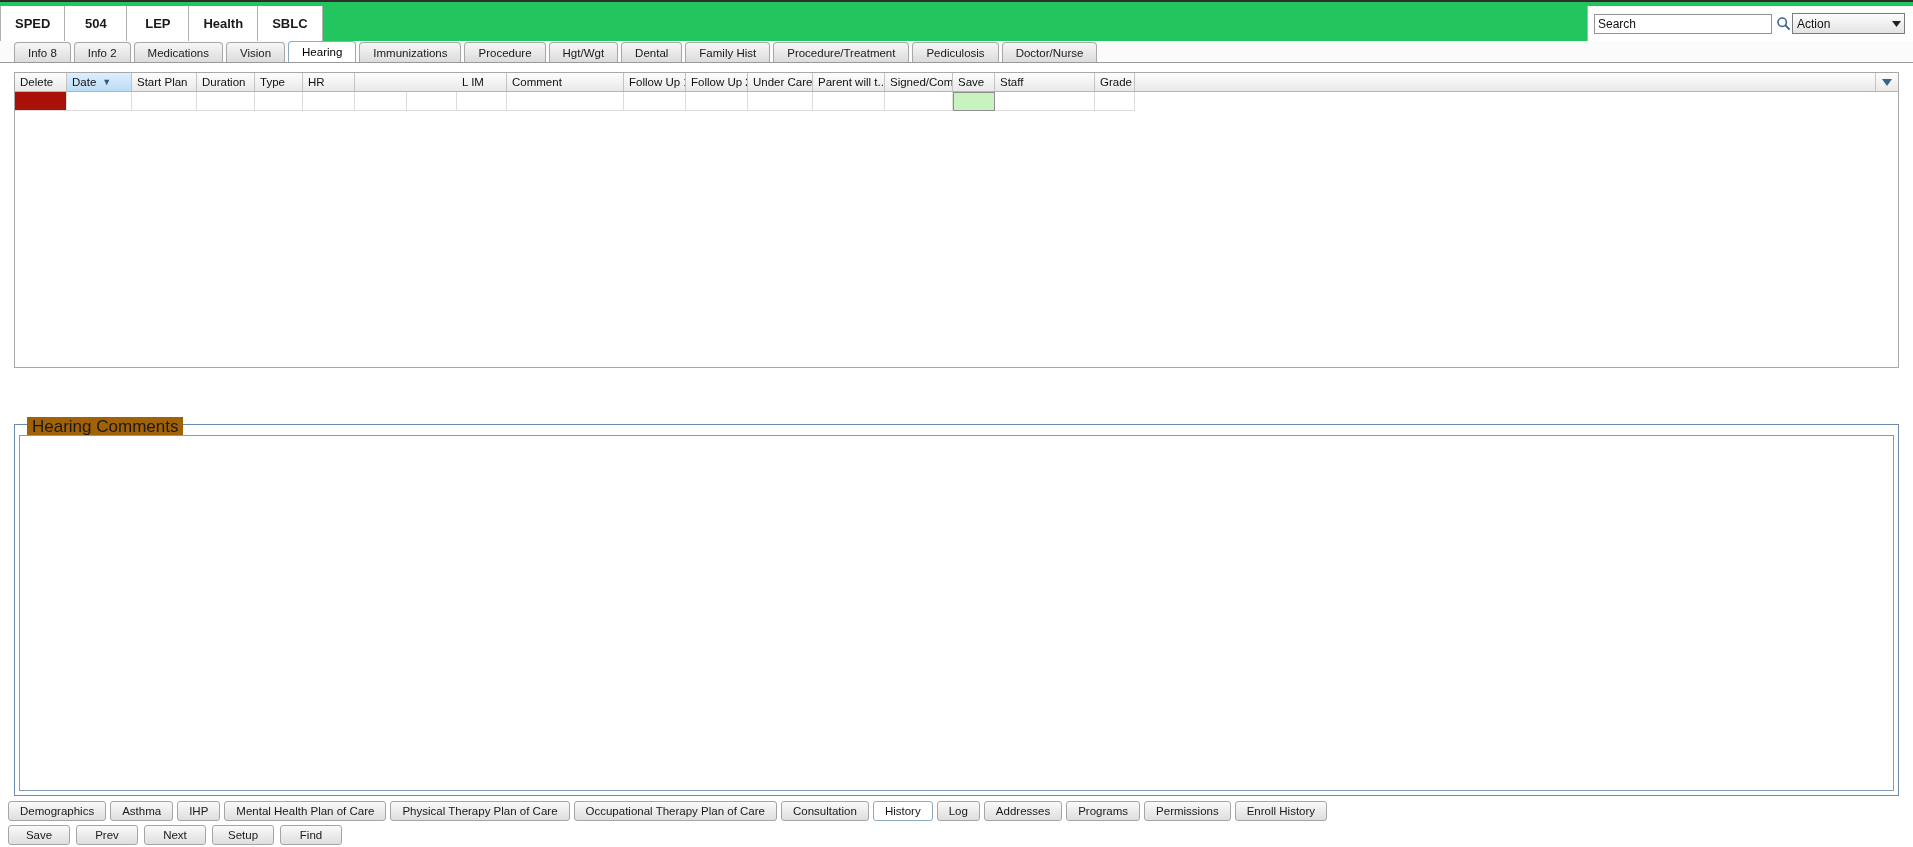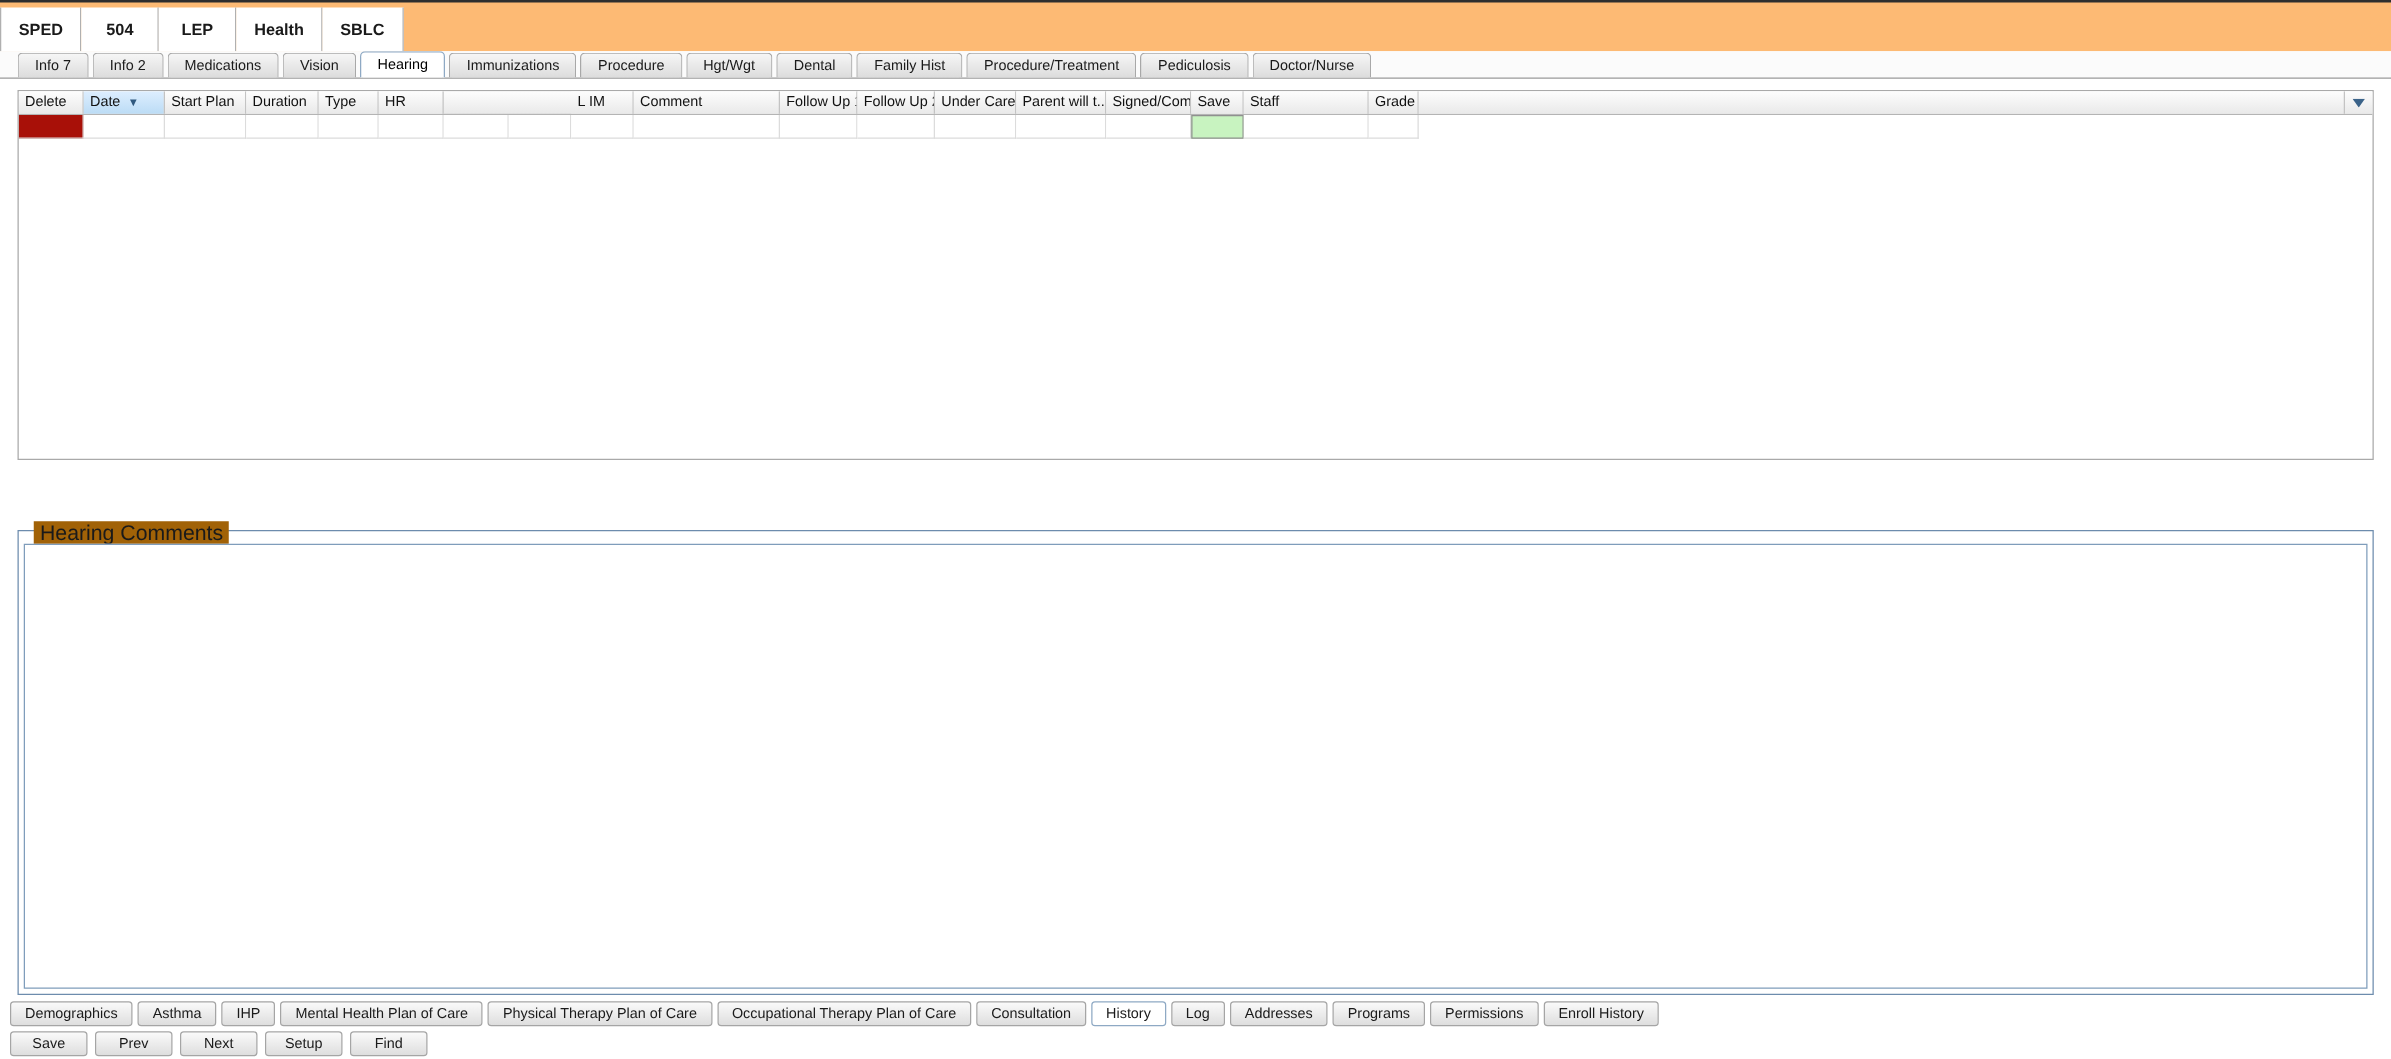--- a/index.html
+++ b/index.html
@@ -15,21 +15,21 @@
     width: 1913px;
     height: 847px;
     overflow: hidden;
     background: #ffffff;
   }
 
   
   .topbar {
     position: relative;
     height: 41px;
-    background: #fdba74;
+    background: #22c55e;
     border-top: 2px solid #2e2e2e;
     box-sizing: border-box;
     display: flex;
     align-items: flex-end;
     justify-content: space-between;
   }
   .top-tabs {
     display: flex;
     align-items: flex-end;
     height: 100%;
@@ -295,24 +295,41 @@
 
   <div class="topbar">
     <div class="top-tabs" id="module-tabs">
         <div class="top-tab">SPED</div>
         <div class="top-tab">504</div>
         <div class="top-tab">LEP</div>
         <div class="top-tab">Health</div>
         <div class="top-tab">SBLC</div>
       </div>
 
+    <div class="search-wrap">
+      <input class="search-input" type="text" placeholder="Search" value="Search" style="">
+      <span class="search-icon">
+        <svg width="15" height="15" viewBox="0 0 15 15">
+          <circle cx="6.2" cy="6.2" r="4.2" fill="none" stroke="#3c6a96" stroke-width="1.6"></circle>
+          <line x1="9.3" y1="9.3" x2="13.6" y2="13.6" stroke="#3c6a96" stroke-width="2"></line>
+        </svg>
+      </span>
+      <div class="action-select">
+        <span>Action</span>
+        <span class="caret">
+          <svg width="9" height="6" viewBox="0 0 9 6">
+              <polygon points="0,0 9,0 4.5,6" fill="#222"></polygon>
+            </svg>
+        </span>
+      </div>
+    </div>
   </div>
 
   <div class="tabstrip" id="tabstrip">
-      <div class="tab">Info 7</div>
+      <div class="tab">Info 8</div>
       <div class="tab">Info 2</div>
       <div class="tab">Medications</div>
       <div class="tab">Vision</div>
       <div class="tab active">Hearing</div>
       <div class="tab">Immunizations</div>
       <div class="tab">Procedure</div>
       <div class="tab">Hgt/Wgt</div>
       <div class="tab">Dental</div>
       <div class="tab">Family Hist</div>
       <div class="tab">Procedure/Treatment</div>

